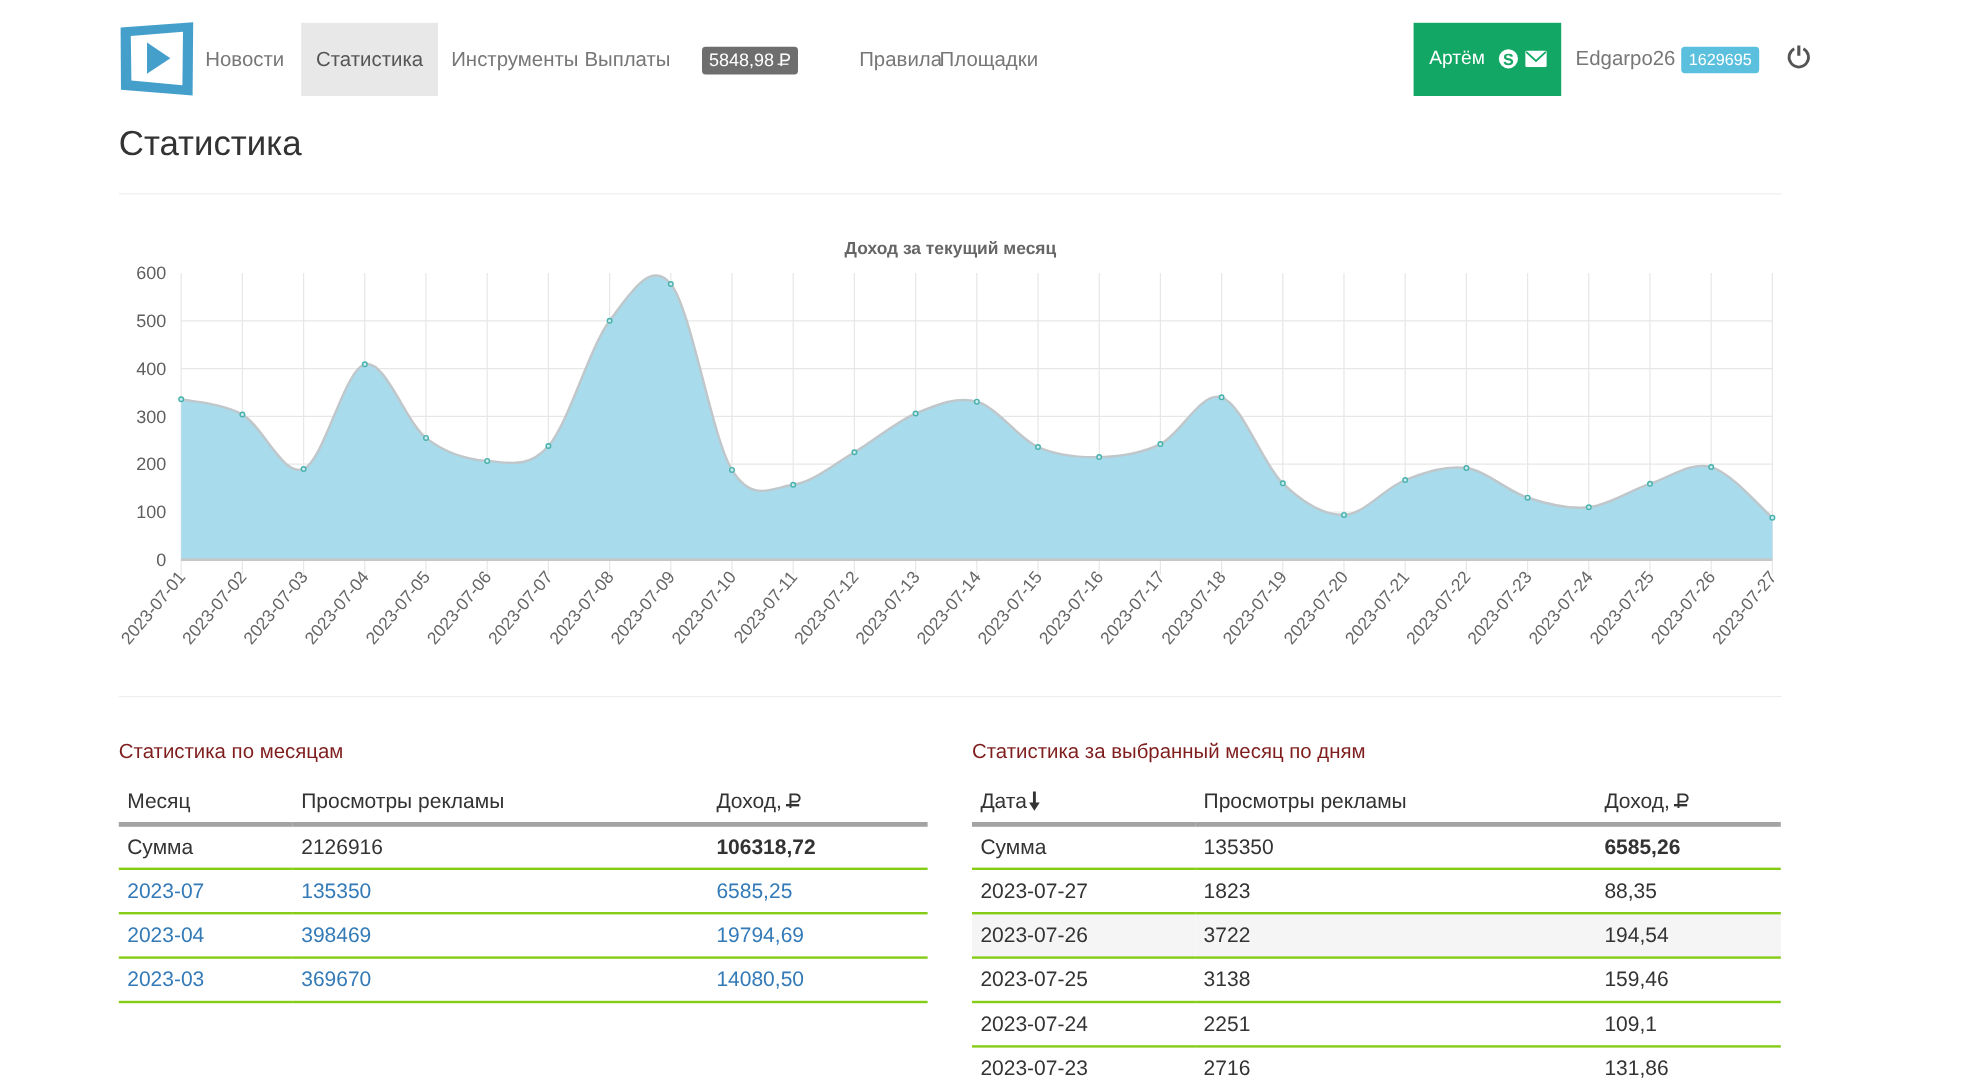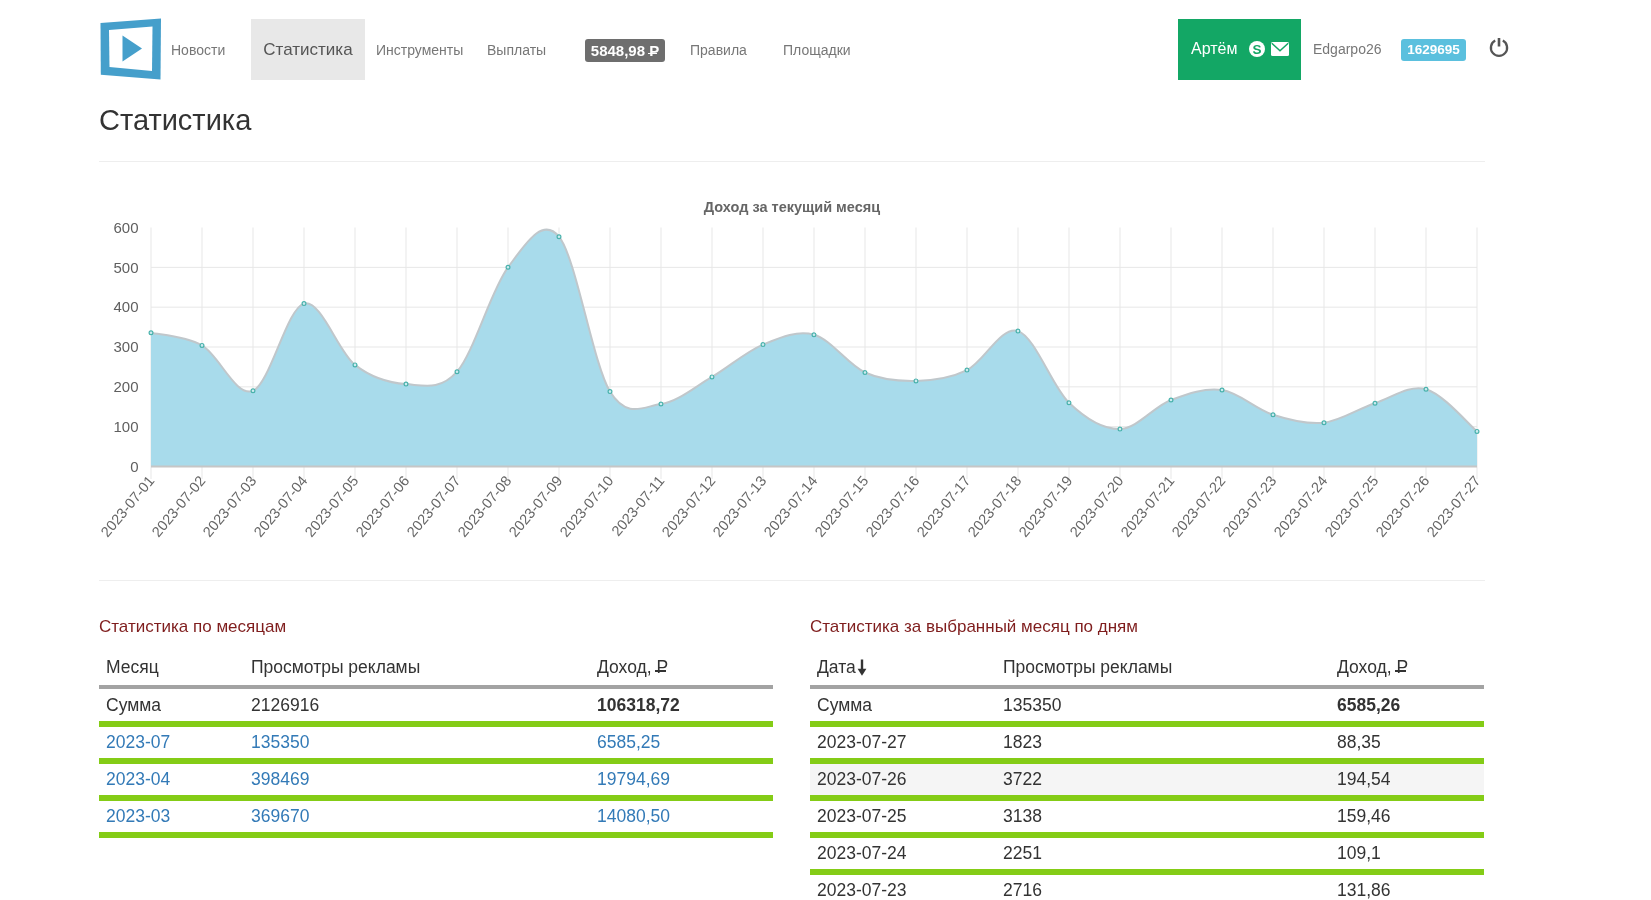--- a/index.html
+++ b/index.html
@@ -1,62 +1,62 @@
 <!DOCTYPE html>
 <html><head><meta charset="utf-8">
 <style>
 * { margin:0; padding:0; box-sizing:border-box; }
 html,body { width:1651px; height:900px; background:#fff; overflow:hidden;
   font-family:"Liberation Sans", sans-serif; position:relative; }
 .abs { position:absolute; }
-.nav { position:absolute; font-size:14px; color:#777; line-height:16px; top:42px; white-space:nowrap; }
+.nav { position:absolute; font-size:17px; color:#777; line-height:16px; top:42px; white-space:nowrap; }
 .navactive { position:absolute; left:251px; top:19px; width:114px; height:61px; background:#e8e8e8;
   color:#555; font-size:17px; text-align:center; line-height:61px; }
-.badge { position:absolute; background:#6e6e6e; color:#fff; font-weight:bold; font-size:15px;
+.badge { position:absolute; background:#6e6e6e; color:#fff; font-weight:normal; font-size:15px;
   border-radius:3px; text-align:center; }
 .greenbtn { position:absolute; left:1178px; top:19px; width:123px; height:61px; background:#13a765; }
 .rub { position:relative; display:inline-block; line-height:1; }
 .rub i { position:absolute; left:-0.07em; top:0.635em; width:0.62em; height:1.5px; background:currentColor; }
 h1 { position:absolute; left:99px; top:104px; font-size:29px; font-weight:normal; color:#333; }
 .hr { position:absolute; height:1px; background:#eee; left:99px; width:1386px; }
 .sect { position:absolute; top:617px; font-size:17px; color:#7f1d1d; }
 .tbl { position:absolute; top:650px; width:674px; border-collapse:collapse; table-layout:fixed;
   font-size:17.5px; color:#333; }
 .tbl th, .tbl td { height:37px; padding:0 0 0 7px; text-align:left; font-weight:normal;
-  border-bottom:6px solid #84cc16; vertical-align:middle; }
+  border-bottom:2px solid #84cc16; vertical-align:middle; }
 .tbl thead th { border-bottom:4px solid #a3a3a3; }
 .tbl a { color:#337ab7; text-decoration:none; }
 .tbl b { font-weight:bold; }
 .tbl tr.gray td { background:#f5f5f5; }
 </style></head>
 <body>
 <svg class="abs" style="left:99px;top:17px" width="64" height="64" viewBox="0 0 64 64">
   <polygon points="1.5,6 62,1.5 61.5,62.5 1.8,57.8" fill="#459fcb"></polygon>
   <polygon points="10,13 53.5,9.5 53,54 10.5,50" fill="#fff"></polygon>
   <polygon points="23.5,18.5 43,31.5 23.5,44.5" fill="#459fcb"></polygon>
 </svg>
 <div class="nav" style="left:171px">Новости</div>
 <div class="navactive">Статистика</div>
 <div class="nav" style="left:376px">Инструменты</div>
 <div class="nav" style="left:487px">Выплаты</div>
 <div class="badge" style="left:585px;top:39px;width:80px;height:23px;line-height:23px">5848,98&nbsp;<span class="rub" style="font-size:15px">Р<i></i></span></div>
-<div class="nav" style="left:690px">Правила</div>
+<div class="nav" style="left:716px">Правила</div>
 <div class="nav" style="left:783px">Площадки</div>
 <div class="greenbtn">
   <span style="position:absolute;left:13px;top:22px;font-size:16px;line-height:16px;font-weight:normal;color:#fff">Артём</span>
   <svg style="position:absolute;left:70px;top:21px" width="18" height="18" viewBox="0 0 18 18">
     <circle cx="9" cy="9" r="8" fill="#fff"></circle>
     <text x="9" y="14" text-anchor="middle" font-size="13.5" font-weight="bold" fill="#13a765" font-family="Liberation Sans, sans-serif">S</text>
   </svg>
   <svg style="position:absolute;left:93px;top:23px" width="18" height="14" viewBox="0 0 18 14">
     <rect x="0" y="0" width="18" height="14" rx="1.5" fill="#fff"></rect>
     <polyline points="0.8,1.2 9,8.8 17.2,1.2" fill="none" stroke="#13a765" stroke-width="1.5"></polyline>
   </svg>
 </div>
-<div class="nav" style="left:1313px;font-size:14px;top:41px">Edgarpo26</div>
+<div class="nav" style="left:1313px;font-size:17px;top:41px">Edgarpo26</div>
 <div class="badge" style="left:1401px;top:39px;width:65px;height:22px;line-height:22px;background:#5bc0de;font-size:13.5px">1629695</div>
 <svg class="abs" style="left:1488px;top:37px" width="22" height="22" viewBox="0 0 22 22">
   <path d="M 7.2 3.6 A 8.1 8.1 0 1 0 14.8 3.6" fill="none" stroke="#555" stroke-width="2.3"></path>
   <line x1="11" y1="1" x2="11" y2="9.5" stroke="#555" stroke-width="2.6"></line>
 </svg>
 <h1>Статистика</h1>
 <div class="hr" style="top:161px"></div>
 <svg width="1387" height="372" viewBox="0 0 1387 372" style="position:absolute;left:99px;top:190px" font-family="Liberation Sans, sans-serif">
 <text x="693" y="21.5" text-anchor="middle" font-size="14.5" font-weight="bold" fill="#666">Доход за текущий месяц</text>
 <line x1="52.0" y1="236.67" x2="1378.0" y2="236.67" stroke="#e7e7e7" stroke-width="1"></line>

